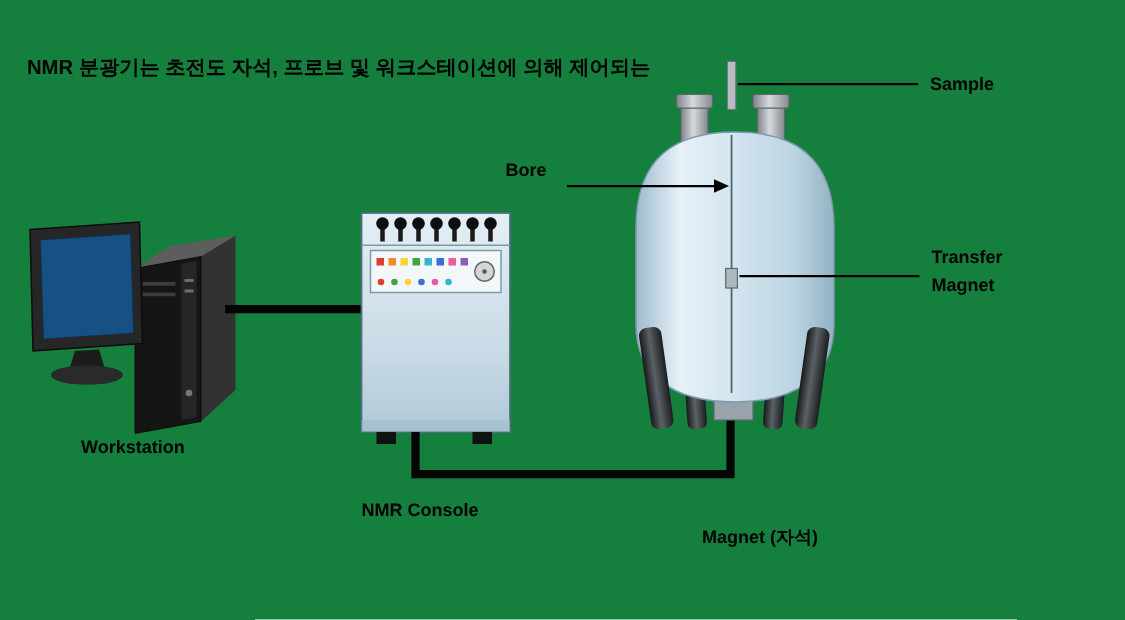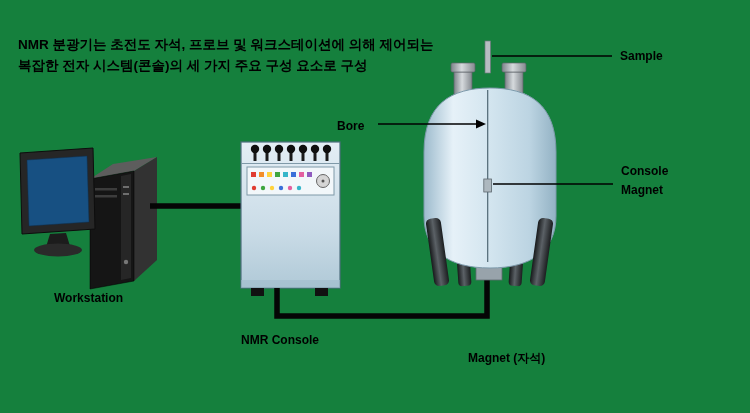--- a/index.html
+++ b/index.html
@@ -146,24 +146,23 @@
     </g>
 
     <line x1="492" y1="56" x2="612" y2="56" stroke="#000" stroke-width="1.5"></line>
     <line x1="378" y1="124" x2="477" y2="124" stroke="#000" stroke-width="1.5"></line>
     <polygon points="486,124 476,119.5 476,128.5" fill="#000"></polygon>
     <line x1="493" y1="184" x2="613" y2="184" stroke="#000" stroke-width="1.5"></line>
   </svg>
 
   <div class="desc">
     <div>NMR 분광기는 초전도 자석, 프로브 및 워크스테이션에 의해 제어되는</div>
-    <div>복잡한 전자 시스템(콘솔)의 세 가지 주요 구성 요소로 구성</div>
   </div>
 
   <div class="lbl lbl-15" style="left:620px;top:47px;">Sample</div>
-  <div class="lbl lbl-15" style="left:337px;top:117px;">Bore</div>
-  <div class="lbl lbl-15" style="left:621px;top:162px;">Console</div>
+  <div class="lbl lbl-15" style="left:337px;top:104px;">Bore</div>
+  <div class="lbl lbl-15" style="left:621px;top:162px;">Transfer</div>
   <div class="lbl lbl-15" style="left:621px;top:181px;">Magnet</div>
   <div class="lbl lbl-15" style="left:241px;top:331px;">NMR Console</div>
   <div class="lbl lbl-15" style="left:54px;top:289px;">Workstation</div>
   <div class="lbl lbl-15" style="left:468px;top:349px;">Magnet (자석)</div>
 
 </div>
 
 </body></html>

